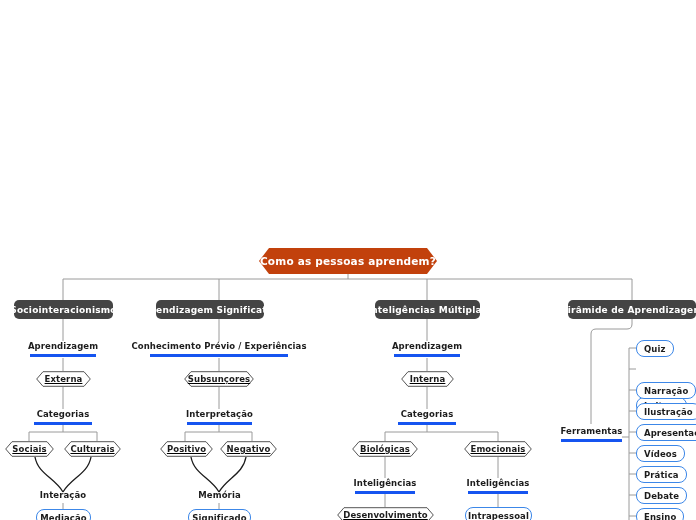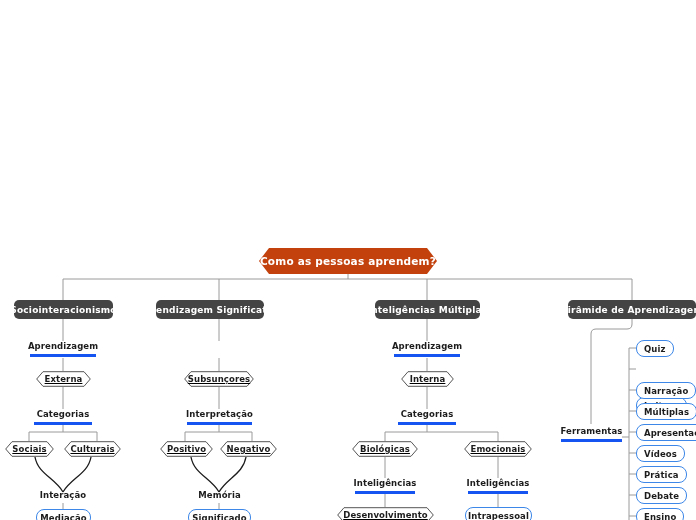--- a/index.html
+++ b/index.html
@@ -226,20 +226,24 @@
   </div>
 
   <div class="node plain" style="left:33px; top:489px; width:60px;">
     <span>Interação</span>
   </div>
 
   <div class="node bluebox" style="left:36px; top:509px; width:55px;">
     <span>Mediação</span>
   </div>
 
+  <div class="node underlined" style="left:150px; top:341px; width:138px;">
+    <span class="u-label">Conhecimento Prévio / Experiências</span>
+    <span class="u-bar"></span>
+  </div>
 
   <div class="hexo-wrap" style="left:184px; top:371px; width:70px; height:16px;">
     <svg width="70" height="16">
       <polygon points="7,0.7 63,0.7 69.3,8 63,15.3 7,15.3 0.7,8" fill="#ffffff" stroke="#555555" stroke-width="1"></polygon>
     </svg>
     <span>Subsunçores</span>
   </div>
 
   <div class="node underlined" style="left:187px; top:409px; width:65px;">
     <span class="u-label">Interpretação</span>
@@ -329,21 +333,21 @@
       <div class="node bluebox" style="left: 636px; top: 340px; position: absolute;">
         <span>Quiz</span>
       </div>
       <div class="node bluebox" style="left: 636px; top: 361px; position: absolute; margin-top: 36px;">
         <span>Leitura</span>
       </div>
       <div class="node bluebox" style="left: 636px; top: 382px; position: absolute;">
         <span>Narração</span>
       </div>
       <div class="node bluebox" style="left: 636px; top: 403px; position: absolute;">
-        <span>Múltiplas</span>
+        <span>Ilustração</span>
       </div>
       <div class="node bluebox" style="left: 636px; top: 424px; position: absolute;">
         <span>Apresentação</span>
       </div>
       <div class="node bluebox" style="left: 636px; top: 445px; position: absolute;">
         <span>Vídeos</span>
       </div>
       <div class="node bluebox" style="left: 636px; top: 466px; position: absolute;">
         <span>Prática</span>
       </div>

